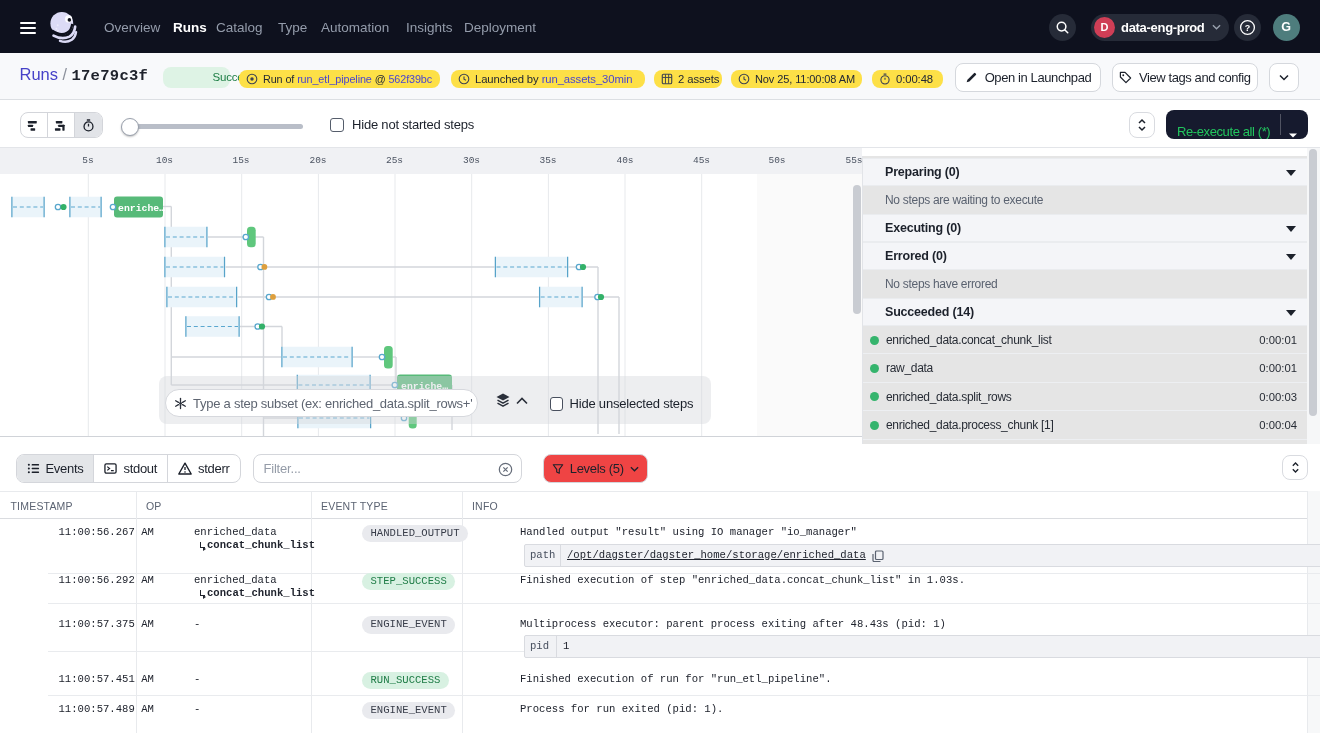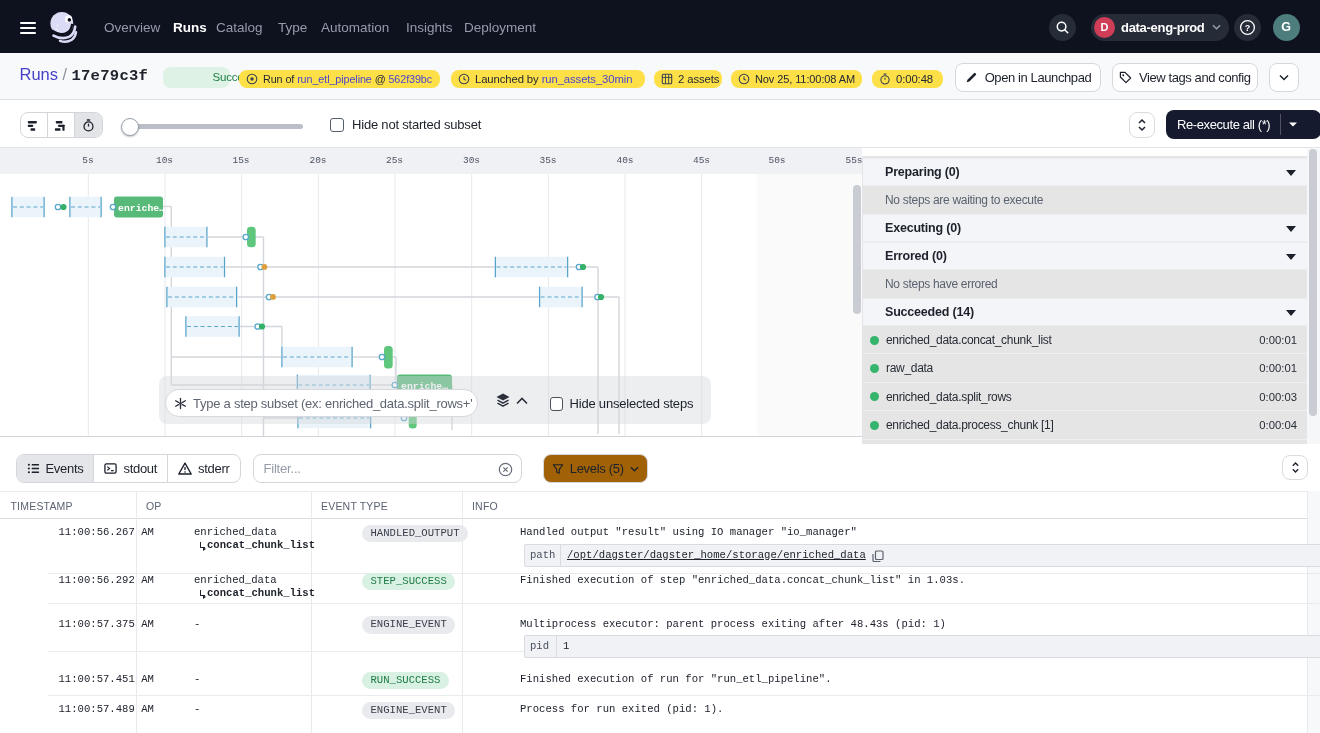--- a/index.html
+++ b/index.html
@@ -47,21 +47,21 @@
   .sel-input .ph { font-size:13px; letter-spacing:-0.25px; color:#5e6571; white-space:nowrap; overflow:hidden; margin-left:6px; }
 
   
   .tabrow { left:0; top:443.5px; width:1320px; height:47.5px; background:#fff; }
   .seg { position:absolute; left:15.5px; top:10.5px; height:29px; display:flex; border:1px solid #d4d6db; border-radius:8px; background:#fff; overflow:hidden; }
   .seg .s { display:flex; align-items:center; padding:0 10px; font-size:13px; letter-spacing:-0.3px; color:#1c212b; border-right:1px solid #d4d6db; }
   .seg .s:last-child { border-right:none; }
   .seg .s.on { background:#e4e6e9; }
   .seg svg { margin-right:6px; }
   .filter { position:absolute; left:252.5px; top:10.5px; width:269px; height:29px; border:1px solid #d4d6db; border-radius:8px; background:#fff; display:flex; align-items:center; padding:0 10px; font-size:13px; letter-spacing:-0.2px; color:#959ca8; }
-  .levels { position:absolute; left:542.5px; top:10.5px; width:105.5px; height:29px; border:1px solid #d4d6db; border-radius:8px; background:#a16207; display:flex; align-items:center; justify-content:center; font-size:13px; letter-spacing:-0.3px; color:#1c212b; }
+  .levels { position:absolute; left:542.5px; top:10.5px; width:105.5px; height:29px; border:1px solid #d4d6db; border-radius:8px; background:#ef4444; display:flex; align-items:center; justify-content:center; font-size:13px; letter-spacing:-0.3px; color:#1c212b; }
   .expbtn { position:absolute; width:26px; height:25px; border:1px solid #d9dbe0; border-radius:8px; background:#fff; display:flex; align-items:center; justify-content:center; }
 
   
   .thead { left:0; top:491px; width:1320px; height:28px; background:#fff; border-top:1px solid #e8eaed; border-bottom:1px solid #dadce0; }
   .thead span { position:absolute; top:8px; font-size:10.5px; color:#5b6372; letter-spacing:0.2px; }
   .vline { position:absolute; width:1px; background:#e8eaed; top:491px; height:242px; }
   .trow { position:absolute; left:0; width:1307px; border-bottom:1px solid #e9ebee; font-family:"Liberation Mono", monospace; font-size:10.6px; color:#20242e;margin-left:48px; }
   .trow .c { position:absolute; top:7px; line-height:13px; white-space:nowrap; }
   .pill { position:absolute; top:5.5px; height:17.5px; line-height:17.5px; border-radius:9px; padding:0 8.5px; font-family:"Liberation Mono", monospace; font-size:10.6px; }
   .pill.g { background:#e9eaee; color:#383d49; }
@@ -214,28 +214,28 @@
         <svg width="13" height="13" viewBox="0 0 14 14">
             <circle cx="7" cy="8" r="4.8" stroke="#1c212b" stroke-width="1.4" fill="none"></circle>
             <line x1="7" y1="8" x2="7" y2="5.2" stroke="#1c212b" stroke-width="1.4"></line>
             <line x1="5.2" y1="1.2" x2="8.8" y2="1.2" stroke="#1c212b" stroke-width="1.6"></line>
           </svg>
       </div>
     </div>
     <div style="position:absolute;left:123px;top:24px;width:180px;height:5px;border-radius:3px;background:#b9bec8"></div>
     <div style="position:absolute;left:121px;top:17.5px;width:18px;height:18px;border-radius:50%;background:#fff;border:1.5px solid #99a0ac;box-shadow:0 1px 2px rgba(0,0,0,0.25)"></div>
     <div style="position:absolute;left:330px;top:17.5px;width:14px;height:14px;border:1.5px solid #555d6b;border-radius:3px;background:#fff"></div>
-    <span style="position:absolute;left:352px;top:17px;font-size:13px;letter-spacing:-0.2px;color:#1c212b">Hide not started subset</span>
+    <span style="position:absolute;left:352px;top:17px;font-size:13px;letter-spacing:-0.2px;color:#1c212b">Hide not started steps</span>
     <div class="expbtn" style="left:1129px;top:12px;height:26px">
       <svg width="10" height="14" viewBox="0 0 10 14">
           <path d="M2 5 L5 2 L8 5" stroke="#1c212b" stroke-width="1.5" fill="none"></path>
           <path d="M2 9 L5 12 L8 9" stroke="#1c212b" stroke-width="1.5" fill="none"></path>
         </svg>
     </div>
-    <div style="position:absolute;left:1166px;top:10px;width:155px;height:29px;border-radius:8px;background:#161a2e;display:flex;align-items:center;color:#ffffff;font-size:13px;">
+    <div style="position:absolute;left:1166px;top:10px;width:142px;height:29px;border-radius:8px;background:#161a2e;display:flex;align-items:flex-end;color:#22c55e;font-size:13px;">
       <span style="margin-left:11px;letter-spacing:-0.4px">Re-execute all (*)</span>
       <div style="position:absolute;left:114px;top:4px;width:1px;height:21px;background:rgba(255,255,255,0.25)"></div>
       <svg style="position:absolute;left:122px" width="10" height="7" viewBox="0 0 10 6">
           <path d="M1 1 L5 5 L9 1" fill="#fff"></path>
         </svg>
     </div>
   </div>
 
   <div class="abs axis" id="axis">
     <span style="left:88px">5s</span>

